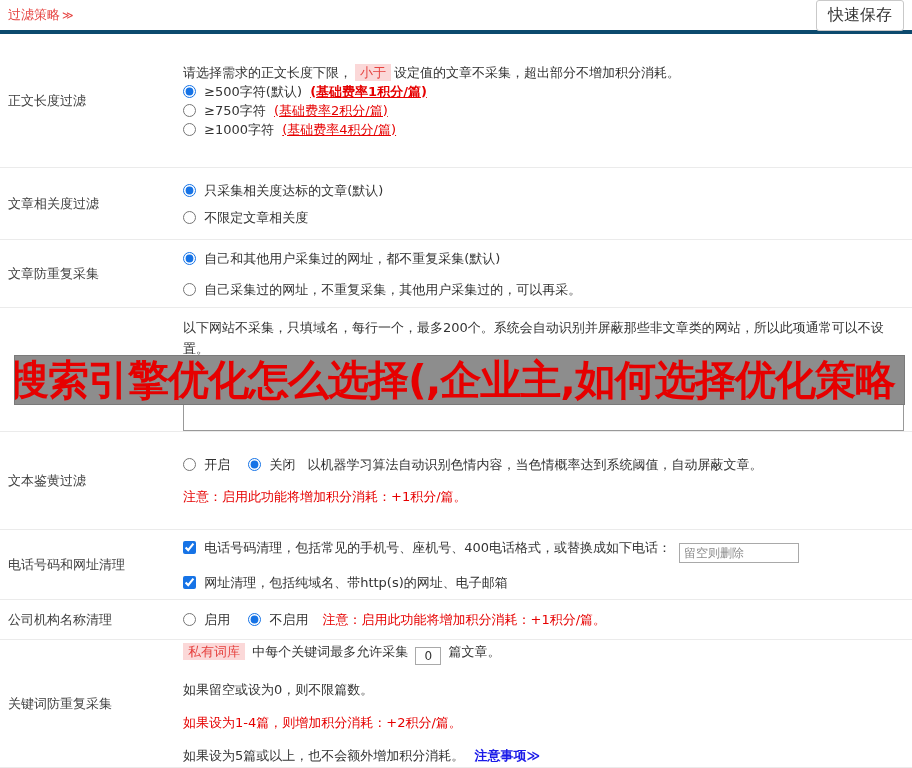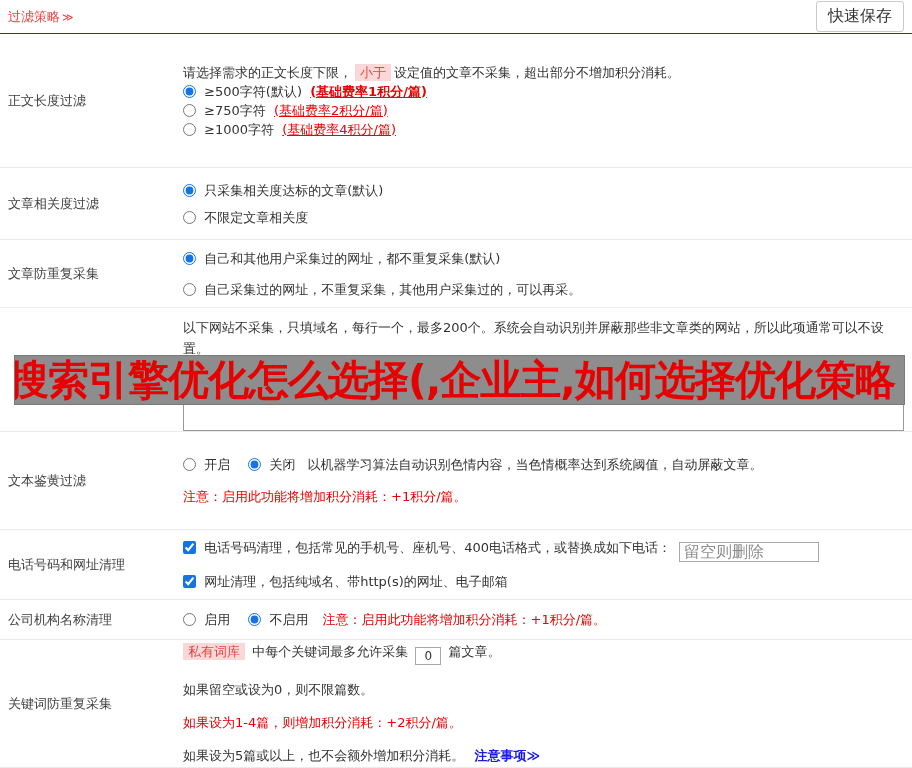--- a/index.html
+++ b/index.html
@@ -6,21 +6,21 @@
   html,body { margin:0; padding:0; }
   body {
     width:912px; height:768px; overflow:hidden; position:relative;
     background:#fff; color:#333;
     font-family:"DejaVu Sans","Liberation Sans",sans-serif;
     font-size:13px;
   }
   
   .topbar {
     height:34px; display:flex; align-items:center; justify-content:space-between;
-    padding:0 8px; border-bottom:1px solid #0c4a6e;
+    padding:0 8px; border-bottom:4px solid #0c4a6e;
   }
   .topbar-title { color:#e64340; font-size:13px; cursor:pointer; }
   .topbar-title .chev { font-size:11px; margin-left:2px; }
   .save-btn {
     background:#fff; border:1px solid #c9c9c9; border-radius:3px;
     padding:4px 11px; font-size:16px; color:#333; cursor:pointer;
     font-family:inherit;
   }
   
   .row { display:flex; border-bottom:1px solid #ebebeb; }
@@ -51,22 +51,22 @@
   .r5 { height:98px; }  .r5 .row-content { gap:15px; }
   .r6 { height:70px; }  .r6 .row-content { gap:11px; }
   .r7 { height:40px; }
   .r8 { height:128px; } .r8 .row-content { gap:16px; }
   .blacklist-desc { line-height:21px; }
   .blacklist-textarea {
     width:100%; height:70px; margin-top:2px; resize:none;
     border:1px solid #999; font-family:inherit; font-size:12px; padding:3px;
   }
   .phone-input {
-    width:140px; height:20px; border:1px solid #a9a9a9; padding:0 4px;
-    font-size:16px; font-family:inherit; vertical-align:-5px; margin-left:4px; color:#333;
+    width:120px; height:20px; border:1px solid #a9a9a9; padding:0 4px;
+    font-size:12px; font-family:inherit; vertical-align:-5px; margin-left:4px; color:#333;
   }
   .phone-input::placeholder { color:#8c8c8c; }
   .count-input {
     width:26px; height:18px; border:1px solid #a9a9a9; text-align:center;
     font-size:12px; font-family:inherit; vertical-align:-4px; margin:0 3px; color:#333;
   }
   
   .watermark {
     position:absolute; left:14px; right:7px; top:355px; height:50px;
     background:#8d8d8d; border:1px solid #7a7a7a; overflow:hidden;

